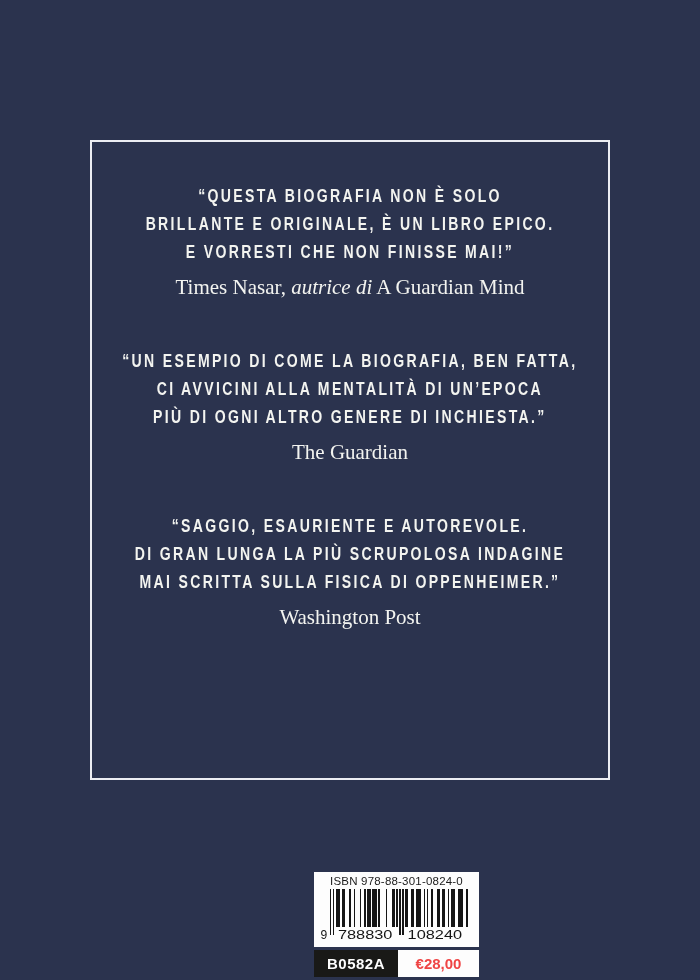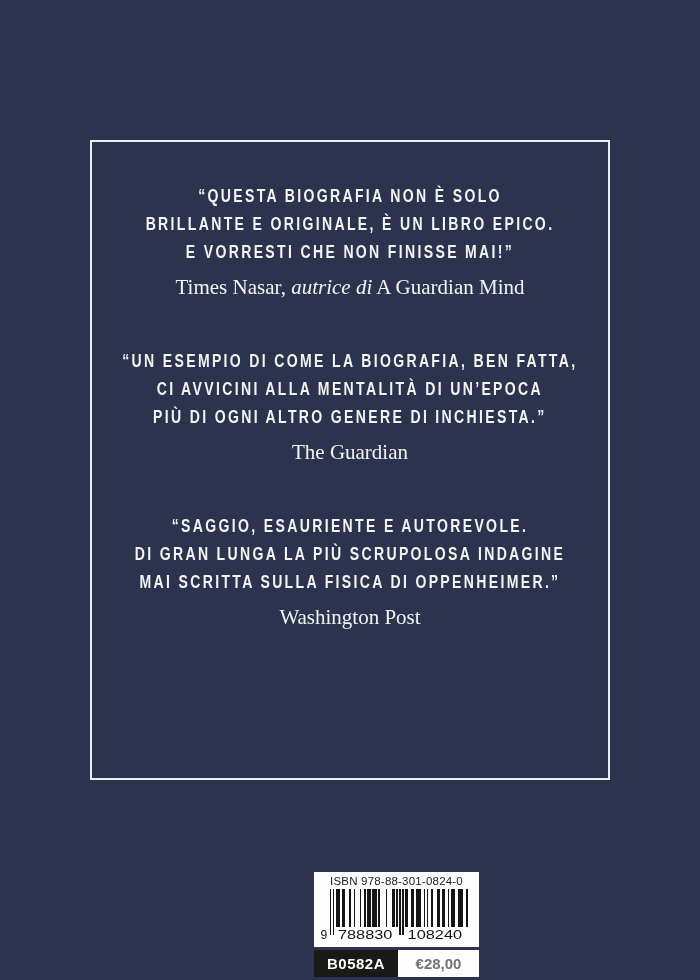--- a/index.html
+++ b/index.html
@@ -81,21 +81,21 @@
   .publisher-code-box{
     width:84px;height:27px;
     background:#191917;
     color:#fdfdfd;
     display:flex;align-items:center;justify-content:center;
     font-weight:700;font-size:15px;letter-spacing:.5px;
   }
   .price-box{
     flex:1;height:27px;
     background:#fdfdfd;
-    color:#737373;
+    color:#ef4444;
     display:flex;align-items:center;justify-content:center;
     font-weight:700;font-size:15px;
   }
 </style>
 </head>
 <body>
 
 <div class="cover">
 
   <div class="quote-frame">

